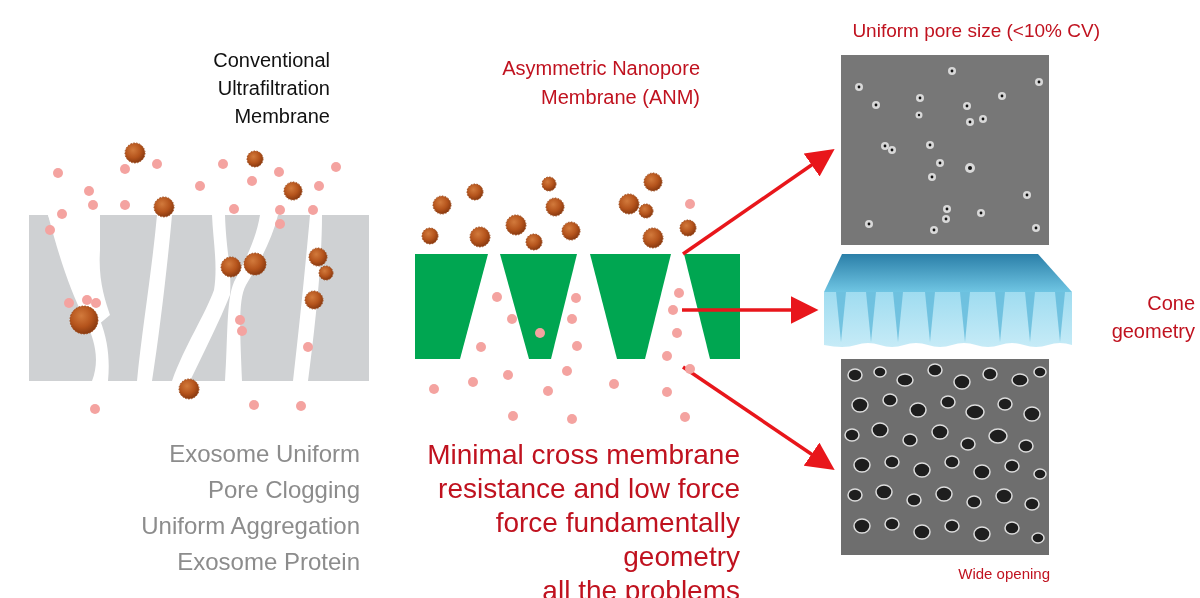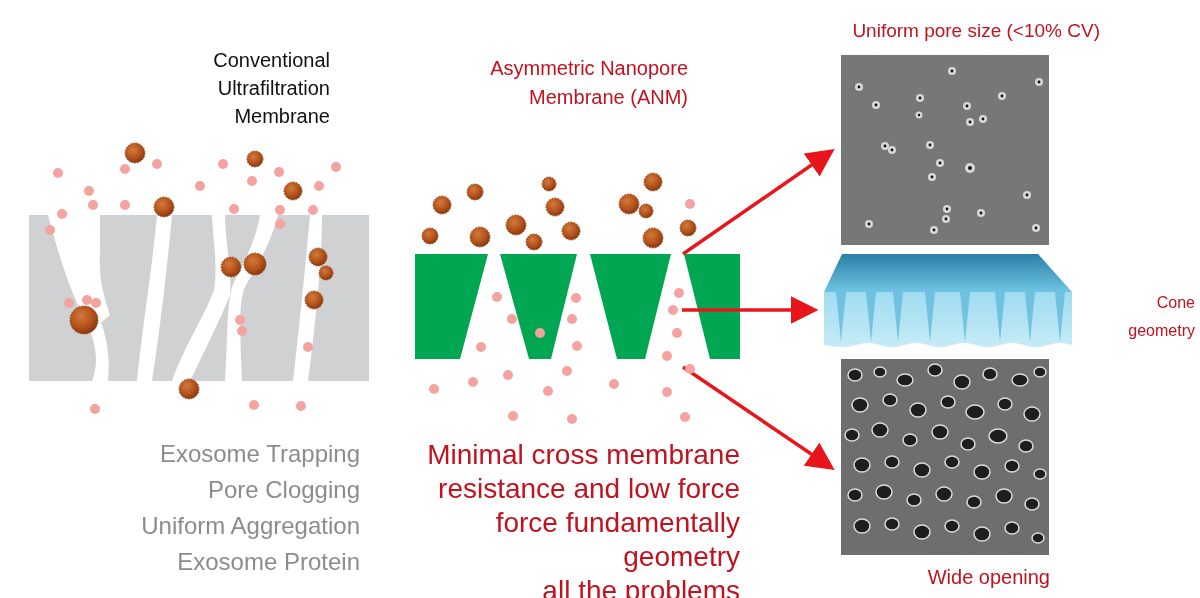--- a/index.html
+++ b/index.html
@@ -1,44 +1,44 @@
 <!DOCTYPE html>
 <html><head>
 <meta charset="utf-8">
 <style>
   html,body{margin:0;padding:0;background:#ffffff;}
   body{width:1200px;height:598px;position:relative;overflow:hidden;font-family:"Liberation Sans",sans-serif;}
   .txt{position:absolute;text-align:right;font-family:"Liberation Sans",sans-serif;line-height:1.2;}
   .title-black{color:#111111;font-size:20px;left:70px;width:260px;top:46px;line-height:28px;}
-  .title-red{color:#c0121f;font-size:20px;left:408px;width:280px;top:54px;line-height:29px;}
+  .title-red{color:#c0121f;font-size:20px;left:420px;width:280px;top:54px;line-height:29px;}
   .problems{color:#8c8c8c;font-size:24px;left:40px;width:320px;top:436px;line-height:36px;}
   .solution{color:#c0121f;font-size:28px;left:400px;width:340px;top:438px;line-height:34px;}
   .label-red{color:#c0121f;font-size:19px;}
   #lbl-uniform{left:810px;width:290px;top:20px;}
-  #lbl-cone{left:1075px;width:120px;top:289px;font-size:16px;line-height:28px;}
-  #lbl-wide{left:840px;width:210px;top:565px;font-size:20px;}
+  #lbl-cone{left:1075px;width:120px;top:289px;font-size:20px;line-height:28px;}
+  #lbl-wide{left:840px;width:210px;top:565px;font-size:15px;}
   svg.main{position:absolute;left:0;top:0;}
   .line{display:block;}
 </style>
 </head>
 <body>
 
 <div class="txt title-black">
   <span class="line">Conventional</span>
   <span class="line">Ultrafiltration</span>
   <span class="line">Membrane</span>
 </div>
 
 <div class="txt title-red">
   <span class="line">Asymmetric Nanopore</span>
   <span class="line">Membrane (ANM)</span>
 </div>
 
 <div class="txt problems">
-  <span class="line">Exosome Trapping</span>
+  <span class="line">Exosome Uniform</span>
   <span class="line">Pore Clogging</span>
   <span class="line">Uniform Aggregation</span>
   <span class="line">Exosome Protein</span>
 </div>
 
 <div class="txt solution">
   <span class="line">Minimal cross membrane</span>
   <span class="line">resistance and low force</span>
   <span class="line">force fundamentally geometry</span>
   <span class="line">all the problems</span>

